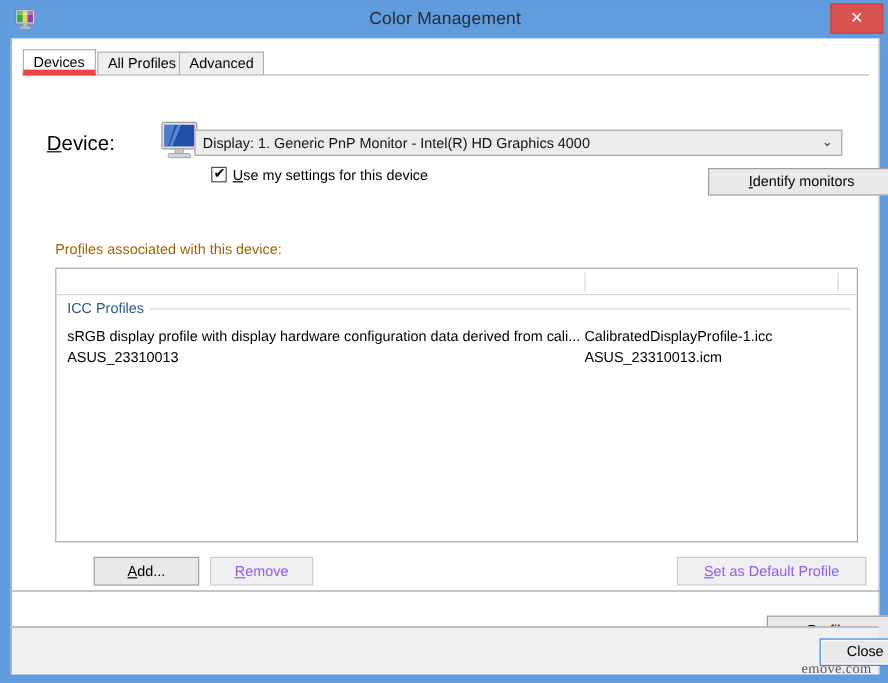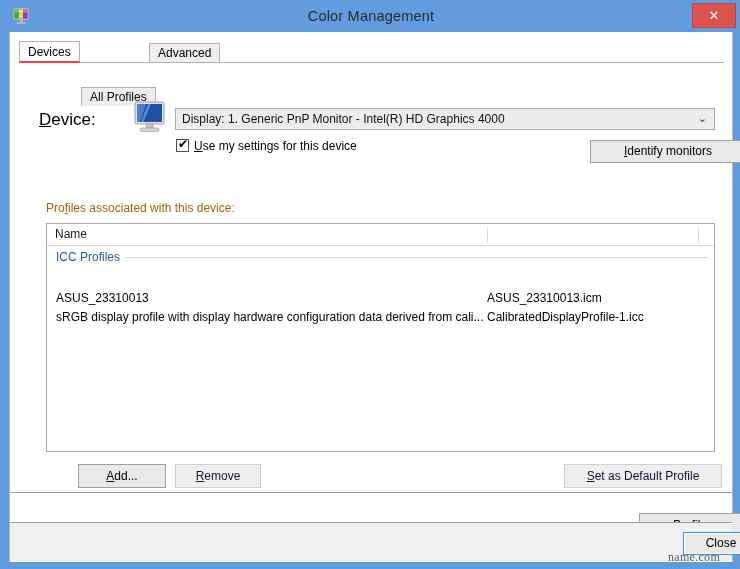--- a/index.html
+++ b/index.html
@@ -103,21 +103,21 @@
     color: #000;
     font-size: 12px;
     white-space: nowrap;
     cursor: default;
   }
   .tab.active {
     top: 0px;
     height: 22px;
     line-height: 21px;
     background: #ffffff;
-    border-bottom: 2px solid #ef4444;
+    border-bottom: 5px solid #ef4444;
     z-index: 3;
   }
   .tab-underline {
     position: absolute;
     left: 9px;
     top: 30px;
     width: 705px;
     height: 0px;
     border-top: 1px solid #b2b2b2;
   }
@@ -129,21 +129,21 @@
     font-size: 17px;
     color: #000;
   }
   .device-icon {
     position: absolute;
     left: 122px; top: 68px;
     width: 38px; height: 34px;
   }
   .combo {
     position: absolute;
-    left: 165px; top: 76px;
+    left: 152px; top: 76px;
     width: 540px; height: 22px;
     background: #ececec;
     border: 1px solid #aaaaaa;
     box-sizing: border-box;
     cursor: pointer;
   }
   .combo .combo-text {
     position: absolute;
     left: 6px; top: 0;
     height: 20px; line-height: 20px;
@@ -200,21 +200,21 @@
     box-sizing: border-box;
     font-size: 12px;
     color: #000;
     text-align: center;
     cursor: pointer;
     white-space: nowrap;
     font-family: "Liberation Sans", sans-serif;
     margin-left: 32px;
   }
   .btn.disabled {
-    color: #0f172a;
+    color: #8b5cf6;
     border-color: #cfcfcf;
     background: #efefef;
     cursor: default;
   }
   .btn.focused {
     border: 1px solid #3c8ddc;
     box-shadow: inset 0 0 0 1px #ffffff;
     background: #e9e9e9;
   }
 
@@ -383,21 +383,21 @@
       <span class="x">✕</span>
     </div>
   </div>
 
   <div class="client">
 
     <div class="tabstrip">
       <div class="tab active" style="left:0px;">
         <span>Devices</span>
       </div>
-      <div class="tab" style="left:62px;margin-top:44px;">
+      <div class="tab" style="left:62px;">
         <span>All Profiles</span>
       </div>
       <div class="tab" style="left:130px;">
         <span>Advanced</span>
       </div>
     </div>
     <div class="tab-underline"></div>
 
     <div class="device-label"><u class="acc">D</u>evice:</div>
 
@@ -425,33 +425,30 @@
     </div>
 
     <div class="btn" id="identify-monitors-button">
       <u class="acc">I</u>dentify monitors
     </div>
 
     <div class="profiles-label">Pro<u class="acc">f</u>iles associated with this device:</div>
 
     <div class="listbox">
       <div class="lb-header">
-        <div class="lb-col" style="left:0px; width:440px;">
-          <span class="colname">Name</span>
-        </div>
         <div class="lb-col-divider" style="left:440px;"></div>
         <div class="lb-col-divider" style="left:651px;"></div>
       </div>
 
       <div class="group-head">
         <span class="gline"></span>
         <span class="gname">ICC Profiles</span>
       </div>
 
-      <div class="lb-row" style="top:47px;margin-top:37px;">
+      <div class="lb-row" style="top:47px;">
         <span class="cell-name">sRGB display profile with display hardware configuration data derived from cali...</span>
         <span class="cell-file">CalibratedDisplayProfile-1.icc</span>
       </div>
       <div class="lb-row" style="top:65px;">
         <span class="cell-name">ASUS_23310013</span>
         <span class="cell-file">ASUS_23310013.icm</span>
       </div>
     </div>
 
     <div class="btn" id="add-button">
@@ -470,14 +467,14 @@
 
     <div class="btn" id="profiles-button">
       Pro<u class="acc">f</u>iles
     </div>
   </div>
 
   <div class="footer" style="left:9px; top:521px; width:722px; height:38px;"></div>
 
   <div class="btn focused" id="close-button">Close</div>
 
-  <div class="watermark">name.com</div>
+  <div class="watermark">emove.com</div>
 </div>
 
 </body></html>

